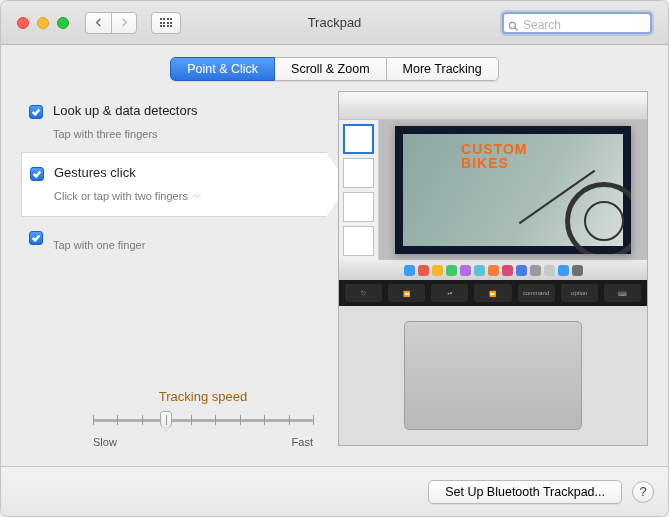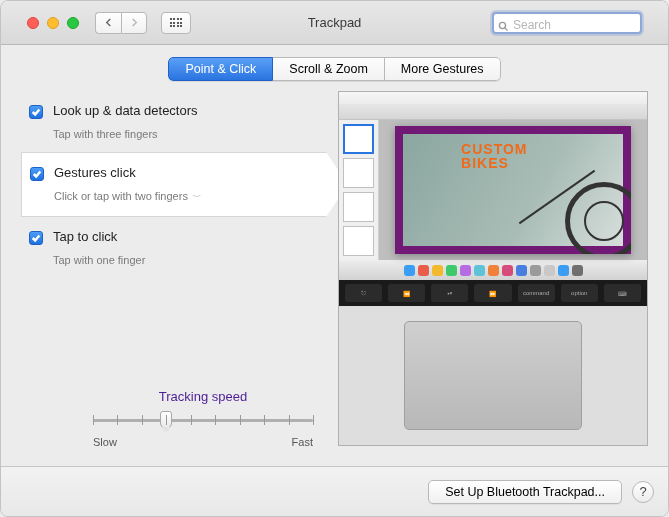--- a/index.html
+++ b/index.html
@@ -1,19 +1,19 @@
 <!DOCTYPE html>
 <html><head>
 <meta charset="utf-8">
 <style>
   * { box-sizing: border-box; margin: 0; padding: 0; font-family: -apple-system, "Helvetica Neue", Helvetica, Arial, sans-serif; }
   body { width: 669px; height: 517px; background: #ececec; border-radius: 8px; overflow: hidden; border: 1px solid #c3c3c3; position: relative; }
 
   
-  .titlebar { height: 44px; background: linear-gradient(#e8e8e8,#d9d9d9); border-bottom: 1px solid #b8b8b8; display: flex; align-items: center; padding: 0 26px; gap: 8px; position: relative; }
+  .titlebar { height: 44px; background: linear-gradient(#e8e8e8,#d9d9d9); border-bottom: 1px solid #b8b8b8; display: flex; align-items: center; padding: 0 16px; gap: 8px; position: relative; }
   .traffic { display: flex; gap: 8px; }
   .traffic span { width: 12px; height: 12px; border-radius: 50%; display: block; }
   .tl-close { background:#ff5f57; border:1px solid #e0443e;}
   .tl-min   { background:#febc2e; border:1px solid #dfa023;}
   .tl-max   { background:#28c840; border:1px solid #1fa32f;}
   .nav-group { display:flex; margin-left:8px; }
   .nav-btn { width:26px; height:22px; background:linear-gradient(#fefefe,#f1f1f1); border:1px solid #b8b8b8; display:flex; align-items:center; justify-content:center; font-size:12px; color:#555;}
   .nav-btn:first-child { border-top-left-radius:4px; border-bottom-left-radius:4px; border-right:none;}
   .nav-btn:last-child { border-top-right-radius:4px; border-bottom-right-radius:4px;}
   .grid-btn { width:30px; height:22px; background:linear-gradient(#fefefe,#f1f1f1); border:1px solid #b8b8b8; border-radius:4px; display:flex; align-items:center; justify-content:center; margin-left:6px;}
@@ -52,36 +52,36 @@
   
   .preview { flex:1; height:355px; background:#999; border:1px solid #b0b0b0; position:relative; overflow:hidden; display:flex; flex-direction:column;}
   .pv-menubar{ height:12px; background:linear-gradient(#f6f6f6,#ececec); font-size:6px; color:#444; padding:0 4px; display:flex; align-items:center; gap:5px;}
   .pv-app{ flex:1; background:#eaeaea; display:flex; flex-direction:column;}
   .pv-toolbar{ height:16px; background:linear-gradient(#e6e6e6,#d6d6d6); border-bottom:1px solid #c4c4c4;}
   .pv-body{ flex:1; display:flex;}
   .pv-sidebar{ width:40px; background:#f0f0f0; border-right:1px solid #d0d0d0; display:flex; flex-direction:column; gap:4px; padding:4px;}
   .thumb{ background:#fff; border:1px solid #c0c0c0; height:30px; display:flex; align-items:center; justify-content:center;}
   .thumb.sel{ border:2px solid #2a74e0;}
   .pv-canvas{ flex:1; background:#bebebe; display:flex; align-items:center; justify-content:center;}
-  .pv-page{ width:88%; height:92%; background:#701a75; box-shadow:0 2px 8px rgba(0,0,0,.3); position:relative; overflow:hidden;}
+  .pv-page{ width:88%; height:92%; background:#0f172a; box-shadow:0 2px 8px rgba(0,0,0,.3); position:relative; overflow:hidden;}
   .hero{ position:absolute; inset:8px; background:linear-gradient(120deg,#8aa7a0 0%,#a9bdb6 60%,#d7dedb 100%);}
   .cb-text{ position:absolute; top:16px; left:66px; font-size:14px; font-weight:800; color:#f06a1a; letter-spacing:1px; line-height:1;}
   .wheel{ position:absolute; width:78px; height:78px; border:5px solid #333; border-radius:50%; right:-12px; bottom:-6px;}
   .wheel::before{ content:""; position:absolute; inset:14px; border:2px solid #333; border-radius:50%;}
   .frame{ position:absolute; width:92px; height:2px; background:#333; right:28px; bottom:56px; transform:rotate(-35deg);}
   .pv-dockrow{ height:20px; background:linear-gradient(rgba(255,255,255,.15),rgba(0,0,0,.1)); display:flex; justify-content:center; align-items:center; gap:3px;}
   .dock-ic{ width:11px; height:11px; border-radius:3px;}
   .pv-touchbar{ height:26px; background:#1a1a1a; display:flex; align-items:center; padding:0 6px; gap:6px;}
   .tb-key{ flex:1; height:18px; background:#2b2b2b; border-radius:3px; font-size:6px; color:#aaa; display:flex; align-items:center; justify-content:center;}
   .pv-body-lower{ flex:1.3; background:#dedede; display:flex; align-items:center; justify-content:center;}
   .trackpad{ width:58%; height:78%; background:linear-gradient(#cfcfcf,#b8b8b8); border:1px solid #a0a0a0; border-radius:5px;}
 
   
   .trackspeed{ position:absolute; left:92px; top:388px; width:220px; text-align:center;}
-  .ts-label{ font-size:13px; color:#4c1d95; margin-bottom:6px;}
+  .ts-label{ font-size:13px; color:#a16207; margin-bottom:6px;}
   .slider{ position:relative; height:20px;}
   .slider-track{ position:absolute; left:0; right:0; top:9px; height:3px; background:#b0b0b0; border-radius:2px;}
   .tick{ position:absolute; top:5px; width:1px; height:10px; background:#9a9a9a;}
   .slider-thumb{ position:absolute; top:1px; width:12px; height:18px; background:linear-gradient(#fff,#e9e9e9); border:1px solid #a8a8a8; border-radius:3px 3px 6px 6px; transform:translateX(-50%);}
   .slider-thumb::after{ content:""; position:absolute; bottom:-5px; left:50%; transform:translateX(-50%); border-left:5px solid transparent; border-right:5px solid transparent; border-top:6px solid #e3e3e3;}
   .ts-ends{ display:flex; justify-content:space-between; font-size:11px; color:#555; margin-top:6px;align-items:flex-end;}
 
   
   .footer{ position:absolute; bottom:0; left:0; right:0; height:50px; border-top:1px solid #c6c6c6; background:linear-gradient(#f2f2f2,#e8e8e8); display:flex; align-items:center; justify-content:flex-end; padding:0 14px; gap:10px;}
   .btn{ background:linear-gradient(#fff,#f0f0f0); border:1px solid #b8b8b8; border-radius:5px; font-size:12.5px; padding:4px 16px; box-shadow:0 1px 0 rgba(0,0,0,.05);}
@@ -131,21 +131,21 @@
         <line x1="10" y1="10" x2="14" y2="14"></line>
       </svg>
     <span>Search</span>
   </div>
 </div>
 
 <div class="tabbar">
   <div class="tabgroup">
     <div class="tab active">Point &amp; Click</div>
     <div class="tab">Scroll &amp; Zoom</div>
-    <div class="tab">More Gestures</div>
+    <div class="tab">More Tracking</div>
   </div>
 </div>
 
 <div class="main">
 
   <div class="options">
 
     <div class="opt">
       <div class="checkbox">
           <svg viewBox="0 0 12 12">
@@ -172,21 +172,20 @@
       </div>
     </div>
 
     <div class="opt">
       <div class="checkbox">
           <svg viewBox="0 0 12 12">
             <path d="M2 6 L5 9 L10 3"></path>
           </svg>
         </div>
       <div>
-        <div class="opt-title">Tap to click</div>
         <div class="opt-desc">Tap with one finger</div>
       </div>
     </div>
   </div>
 
   <div class="preview">
     <div class="pv-menubar"></div>
     <div class="pv-app">
       <div class="pv-toolbar"></div>
       <div class="pv-body">

